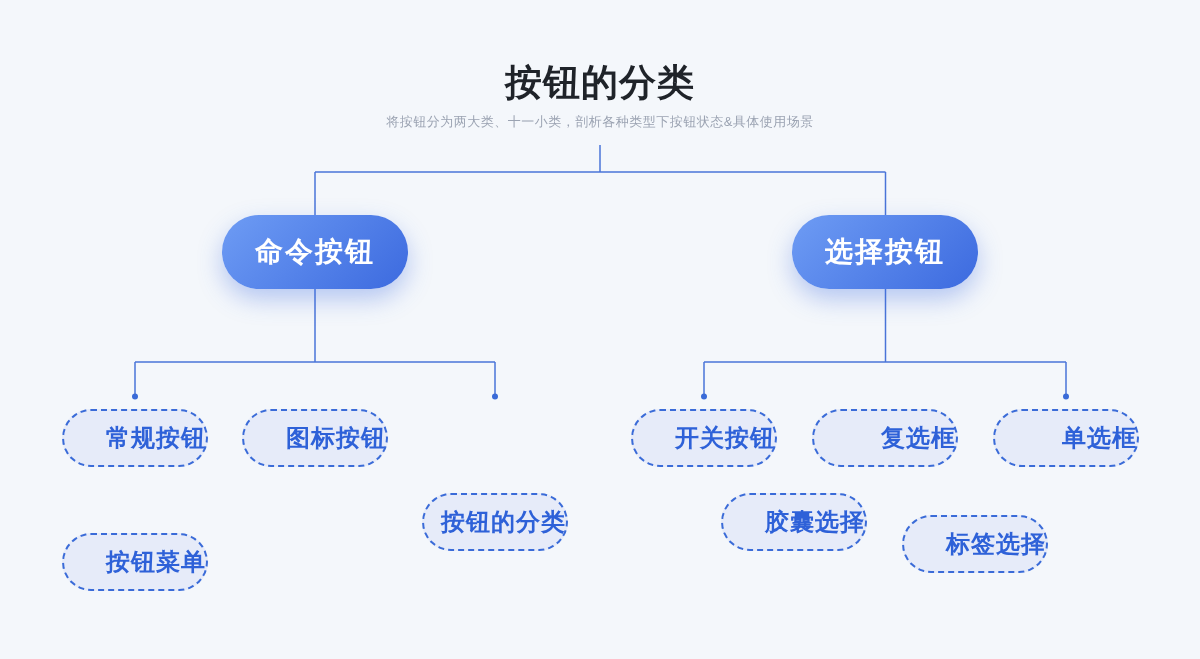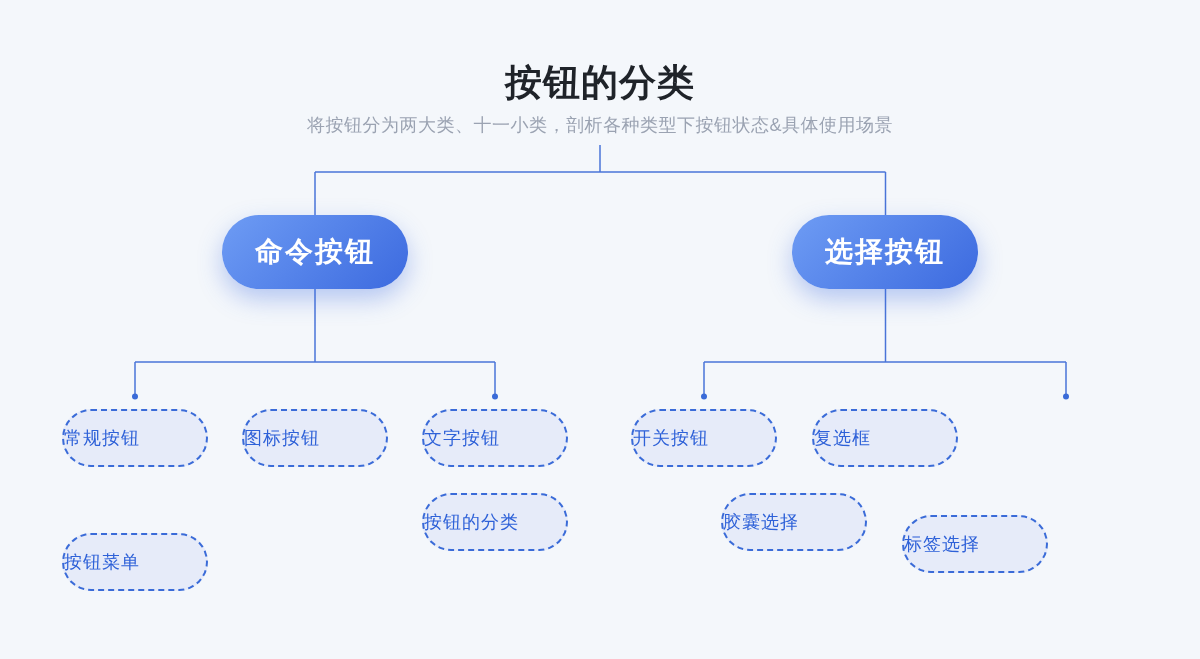--- a/index.html
+++ b/index.html
@@ -32,21 +32,21 @@
     text-align:center;
     font-size:37px;
     font-weight:700;
     color:var(--title-text);
     letter-spacing:1px;
   }
   .page-subtitle{
     position:absolute;
     left:0;top:113px;width:1200px;
     text-align:center;
-    font-size:18px;
+    font-size:13px;
     font-weight:400;
     color:var(--subtitle-text);
     letter-spacing:0.5px;
   }
   svg.connectors{
     position:absolute;left:0;top:0;
   }
   svg.connectors .ln{
     stroke:var(--connector);
     stroke-width:1.5;
@@ -67,24 +67,24 @@
     font-size:28px;
     font-weight:700;
     letter-spacing:2px;
   }
   .leaf-node{
     position:absolute;
     width:146px;height:58px;
     border-radius:29px;
     background:var(--leaf-fill);
     border:2px dashed var(--leaf-border);
-    display:flex;align-items:center;justify-content:flex-start;
+    display:flex;align-items:center;justify-content:flex-end;
     color:var(--leaf-text);
-    font-size:18px;
-    font-weight:400;
+    font-size:24px;
+    font-weight:700;
     letter-spacing:1px;
   }
   
   .pos-cmd{left:222px;top:215px;}
   .pos-sel{left:792px;top:215px;}
   
   .pos-l-r1c1{left:62px;top:409px;}
   .pos-l-r1c2{left:242px;top:409px;}
   .pos-l-r1c3{left:422px;top:409px;}
   .pos-l-r2c1{left:62px;top:493px;margin-top:40px;}
@@ -132,36 +132,36 @@
   <div class="parent-node pos-sel">
     <span>选择按钮</span>
   </div>
 
   <div class="leaf-node pos-l-r1c1">
     <span>常规按钮</span>
   </div>
   <div class="leaf-node pos-l-r1c2">
     <span>图标按钮</span>
   </div>
-  <div class="leaf-node pos-l-r1c3">
-    <span>文字按钮</span>
-  </div>
   <div class="leaf-node pos-l-r2c1">
     <span>按钮菜单</span>
   </div>
   <div class="leaf-node pos-l-r2c3">
     <span>按钮的分类</span>
   </div>
 
   <div class="leaf-node pos-r-r1c1">
     <span>开关按钮</span>
   </div>
   <div class="leaf-node pos-r-r1c2">
     <span>复选框</span>
   </div>
+  <div class="leaf-node pos-r-r1c3">
+    <span>单选框</span>
+  </div>
   <div class="leaf-node pos-r-r2c1">
     <span>胶囊选择</span>
   </div>
   <div class="leaf-node pos-r-r2c2">
     <span>标签选择</span>
   </div>
 
 </div>
 
 </body></html>

